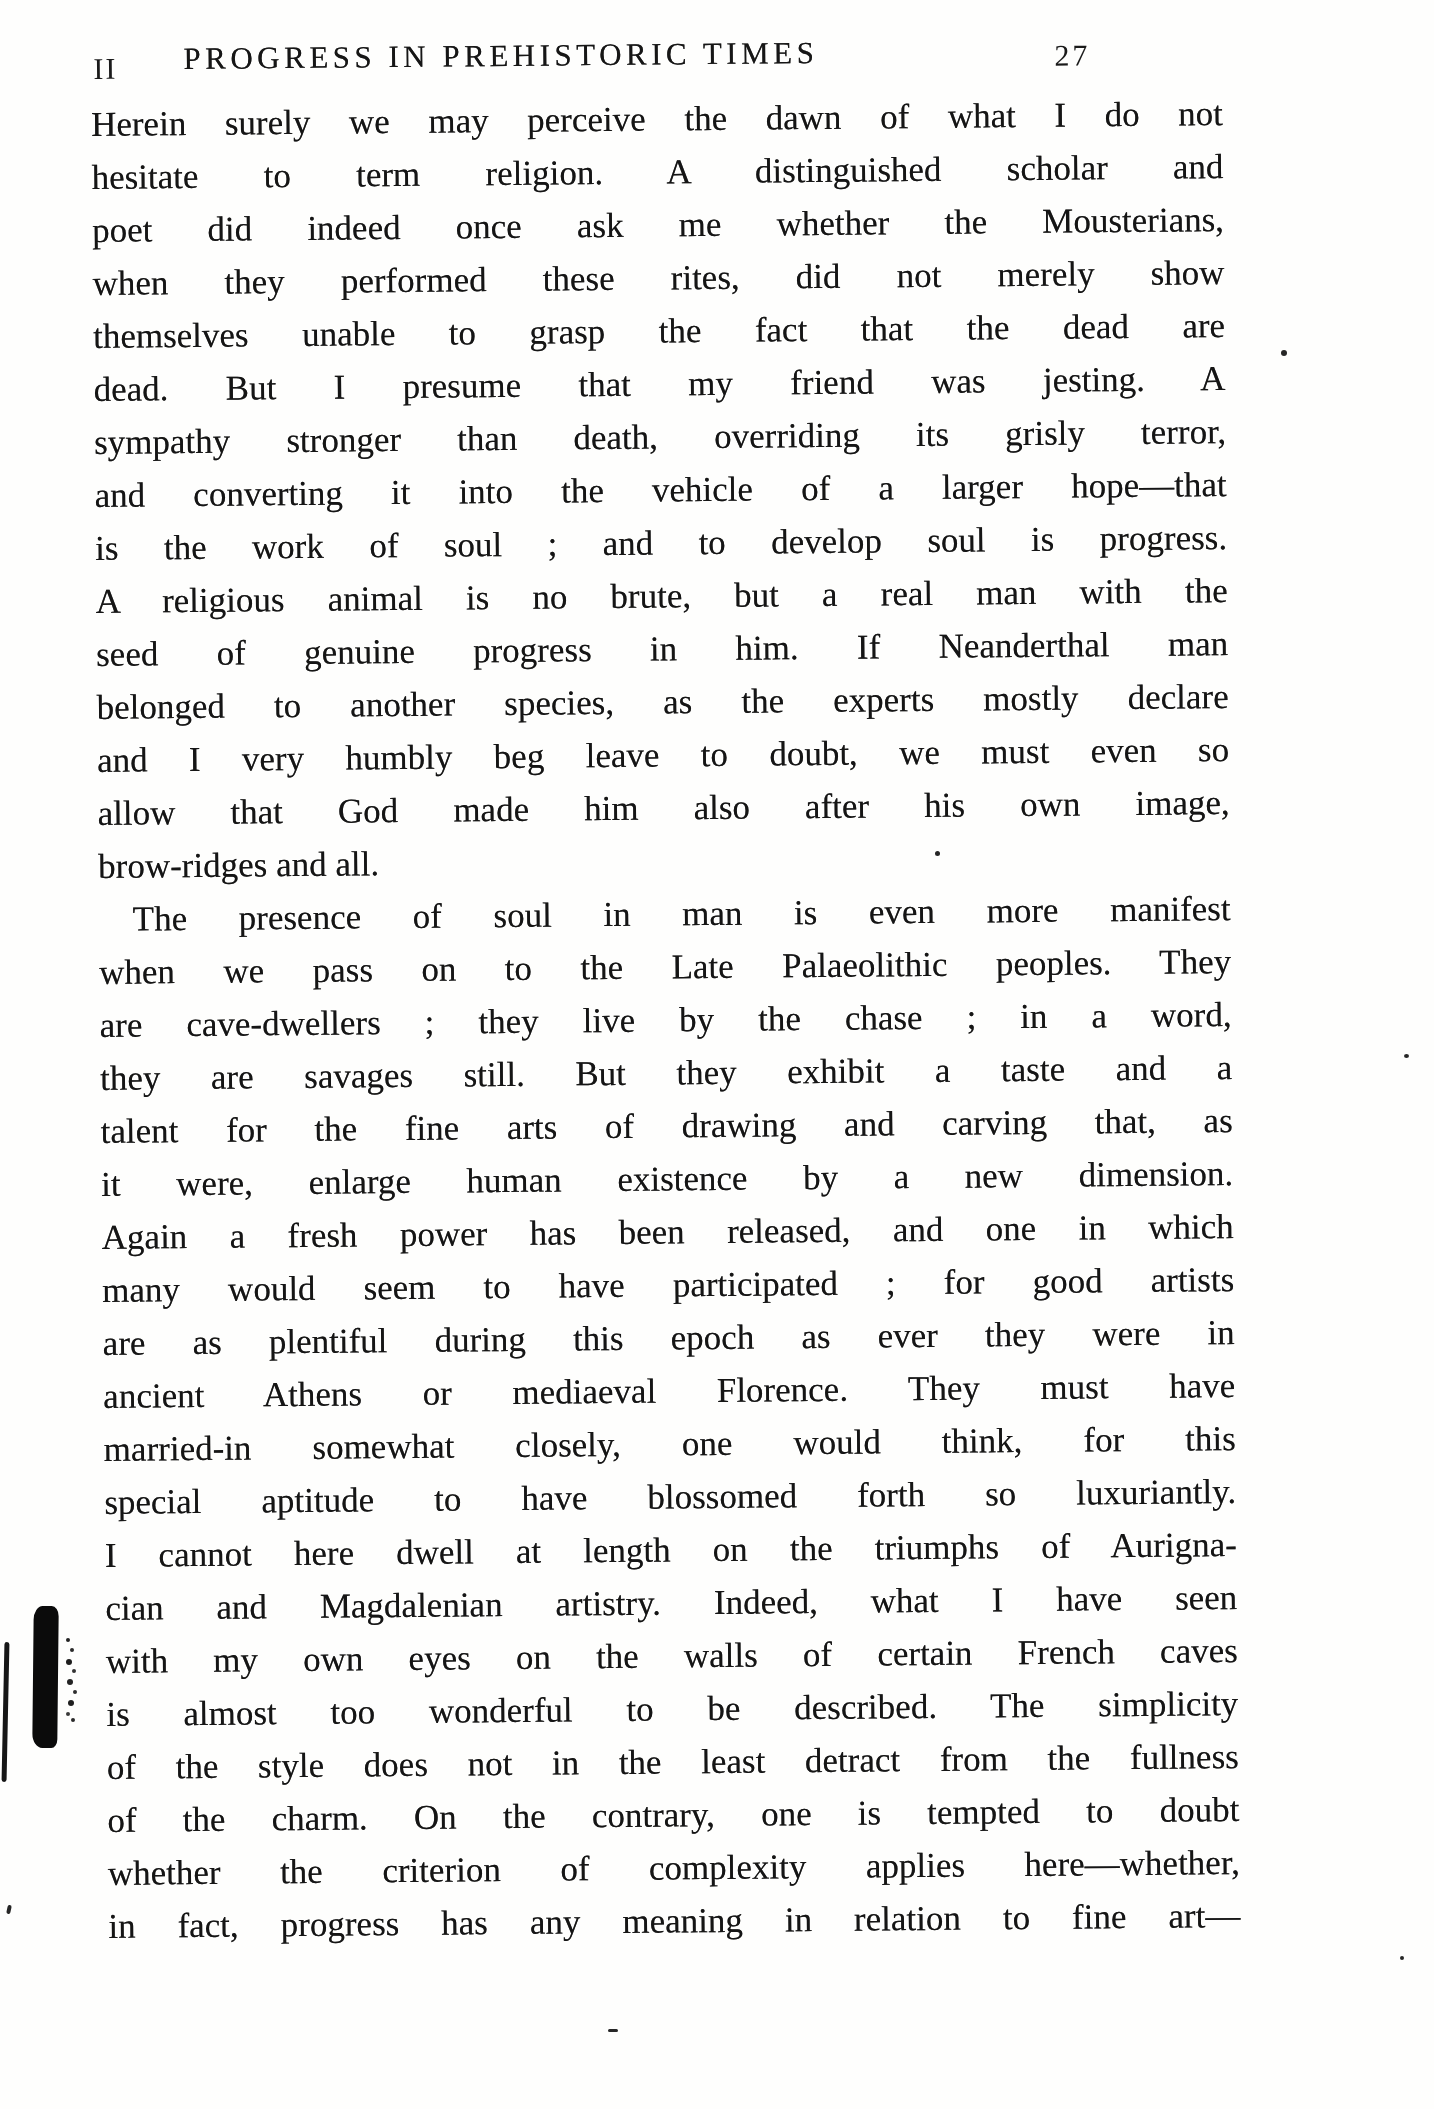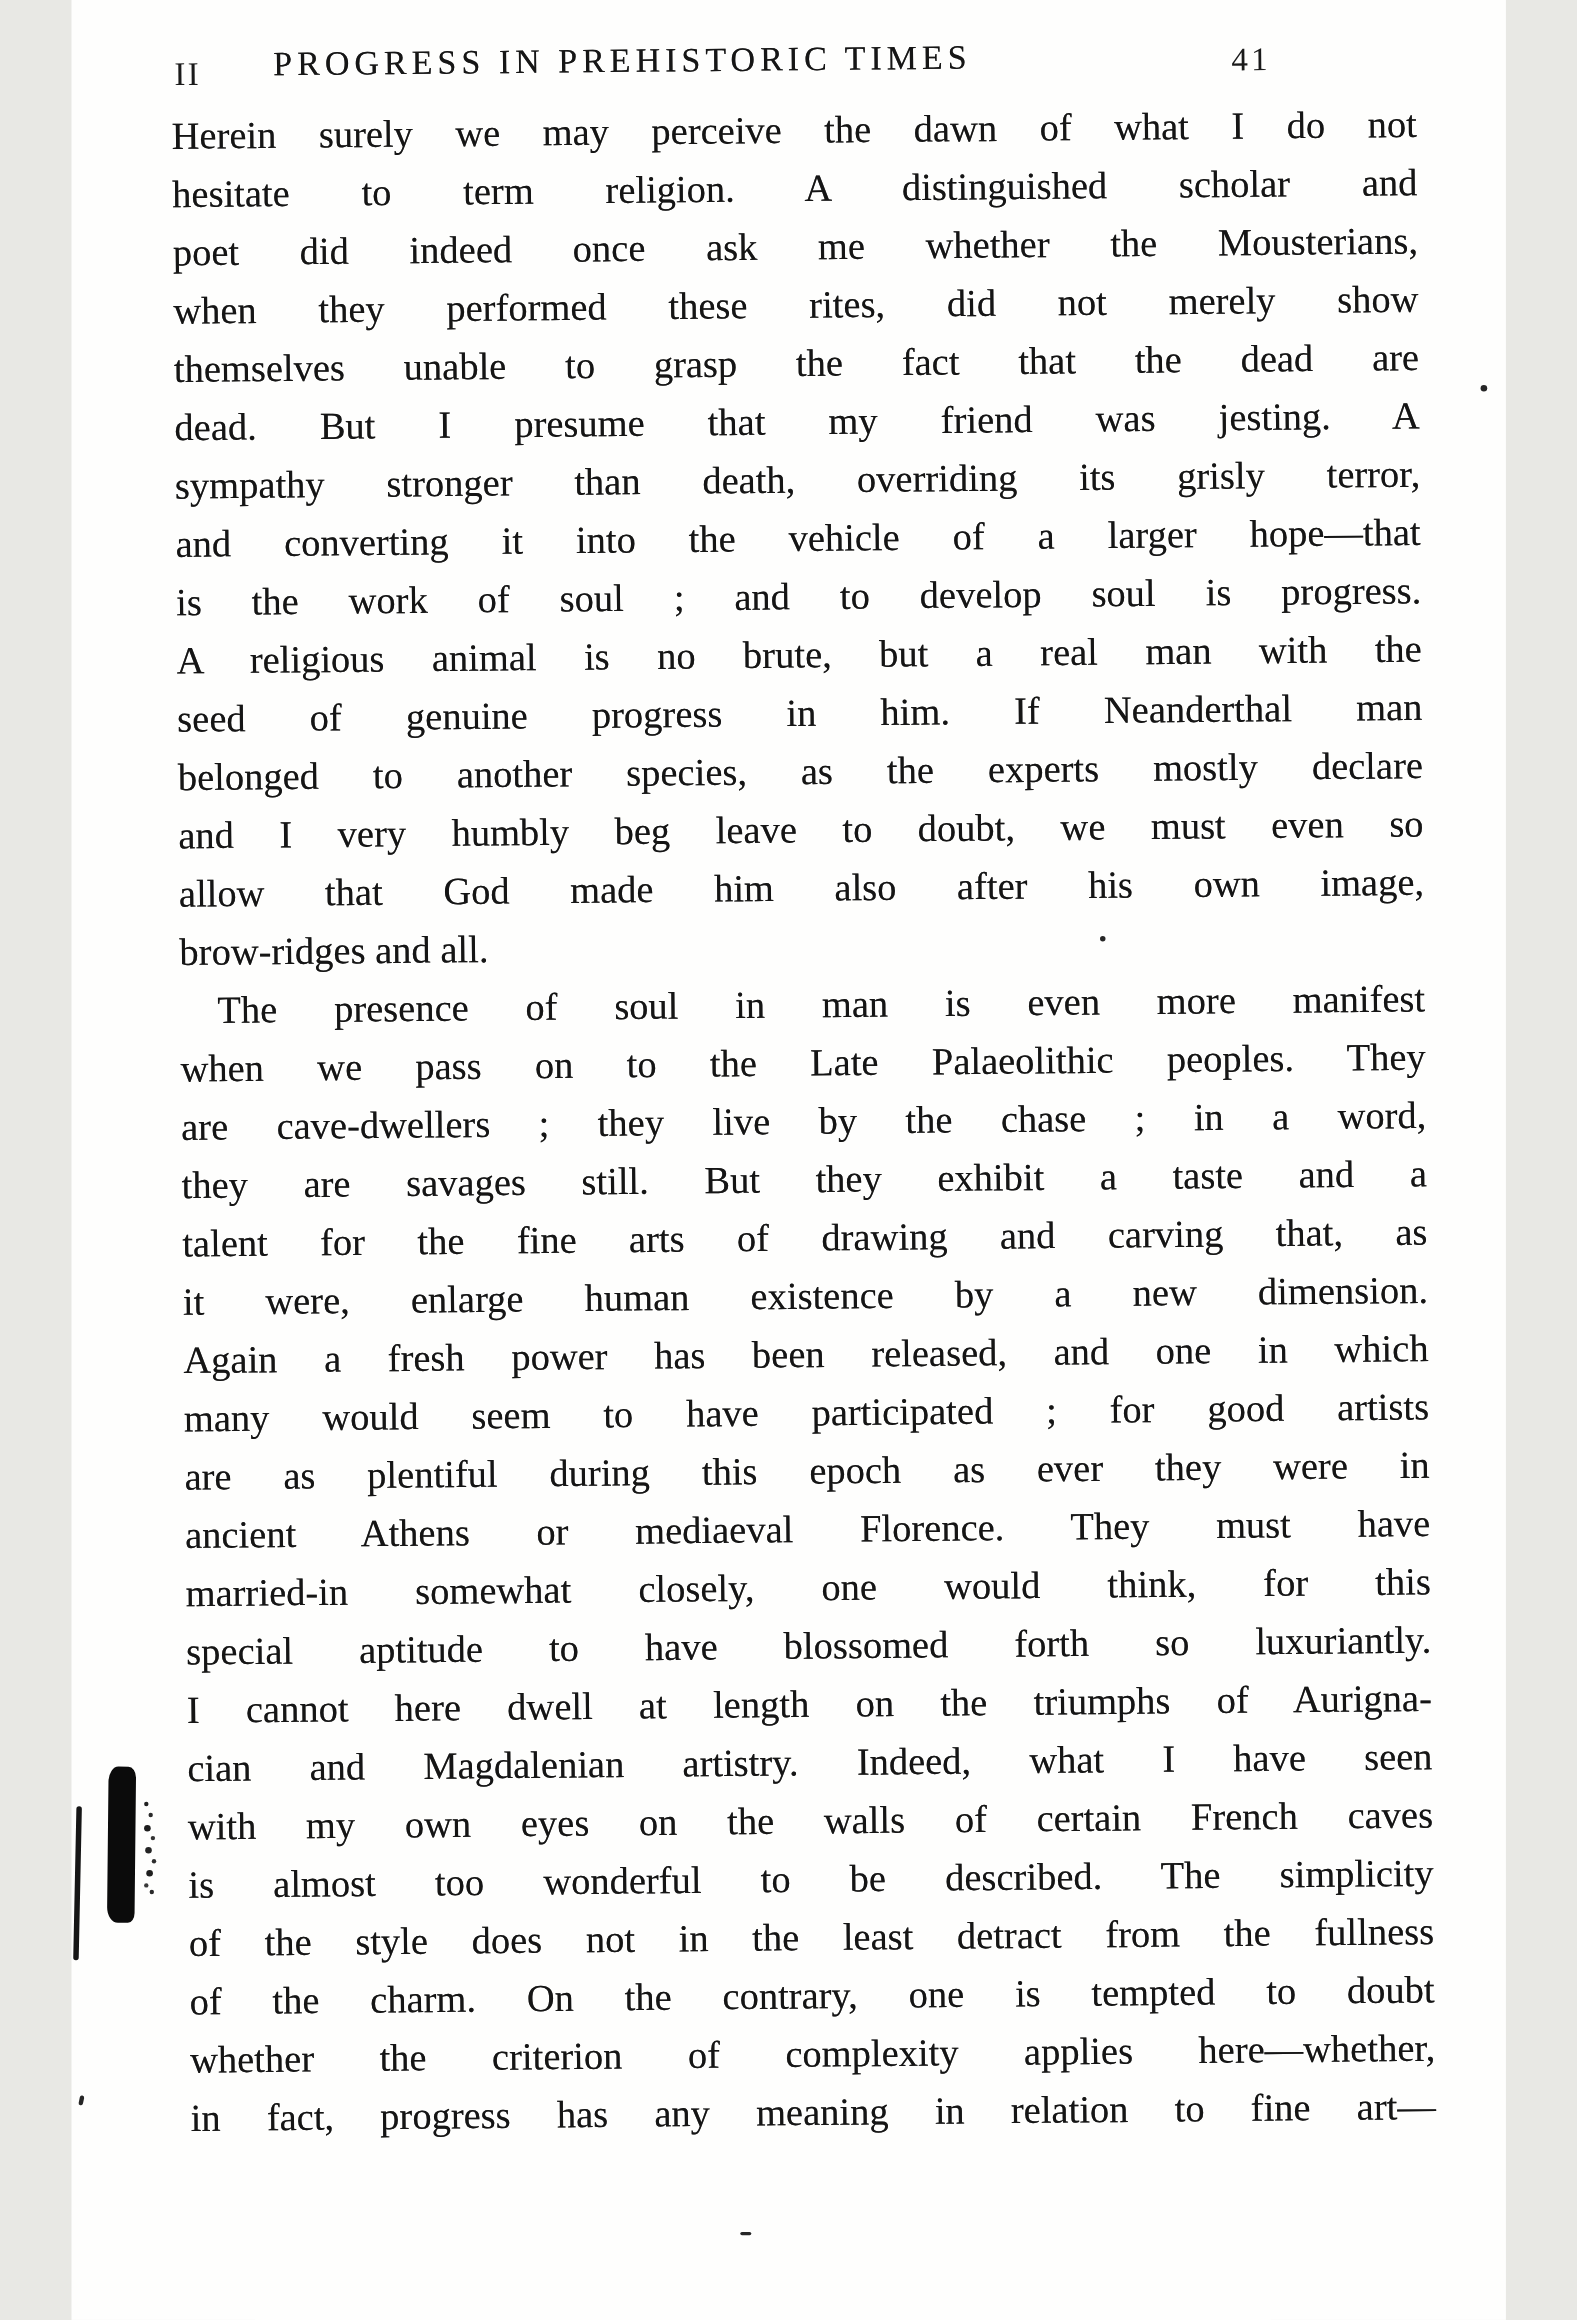--- a/index.html
+++ b/index.html
@@ -1,18 +1,18 @@
 <!DOCTYPE html>
 <html><head>
 <meta charset="utf-8">
 <style>
   html, body { margin: 0; padding: 0; background: #e8e8e4; }
   .page {
     position: relative;
-    width: 1304px;
+    width: 1434px;
     height: 2109px;
     margin: 0 auto;
     background: #fefefd;
     overflow: hidden;
     font-family: "Liberation Serif", "DejaVu Serif", serif;
     color: #141414;
   }
   
   .scan {
     position: absolute;
@@ -104,21 +104,21 @@
 </head>
 <body>
 
 <div class="page">
 
   <div class="scan">
 
     <div class="running-header">
       <span class="signature-mark">II</span>
       <span class="header-title">PROGRESS IN PREHISTORIC TIMES</span>
-      <span class="page-number">41</span>
+      <span class="page-number">27</span>
     </div>
 
     <div class="body-text">
         <div class="line">Herein surely we may perceive the dawn of what I do not</div>
         <div class="line">hesitate to term religion. A distinguished scholar and</div>
         <div class="line">poet did indeed once ask me whether the Mousterians,</div>
         <div class="line">when they performed these rites, did not merely show</div>
         <div class="line">themselves unable to grasp the fact that the dead are</div>
         <div class="line">dead. But I presume that my friend was jesting. A</div>
         <div class="line">sympathy stronger than death, overriding its grisly terror,</div>

